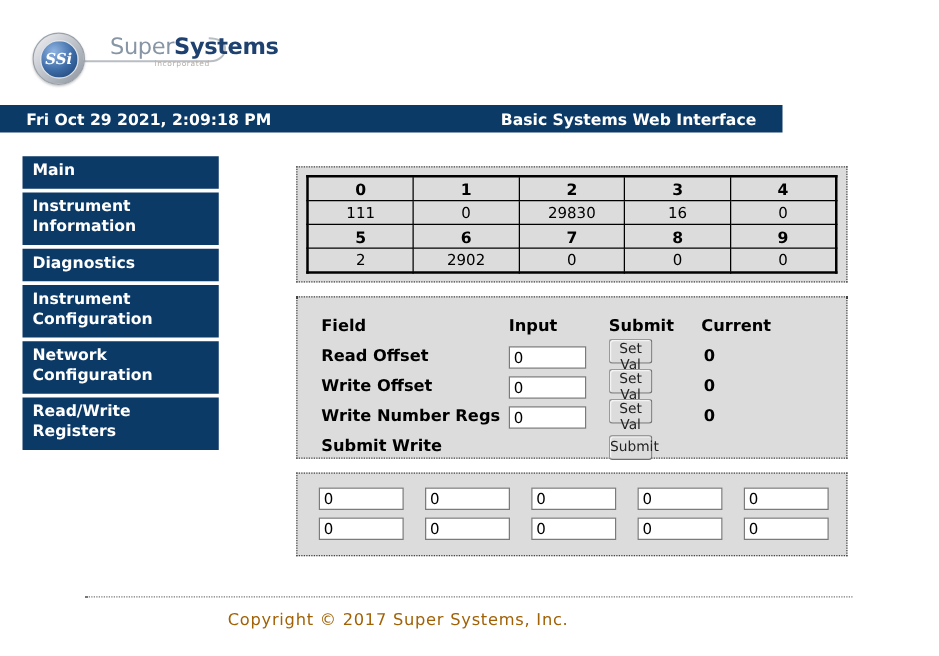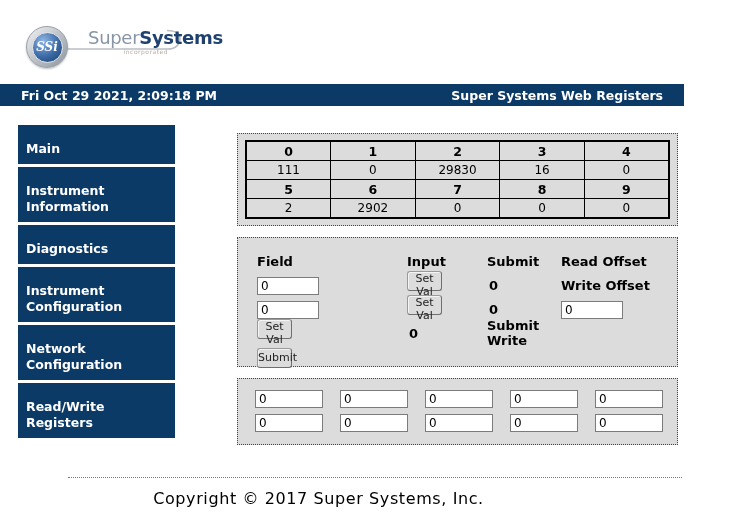--- a/index.html
+++ b/index.html
@@ -27,30 +27,30 @@
     display:flex;align-items:center;justify-content:center;
   }
   .logo-word{position:absolute;left:64px;top:5px;font-size:18px;letter-spacing:-0.3px;white-space:nowrap;}
   .logo-word .w1{color:#8795a5;font-weight:normal;}
   .logo-word .w2{color:#1e4170;font-weight:bold;}
   .logo-inc{position:absolute;left:96px;top:26px;width:48px;text-align:right;
     font-size:6px;color:#b4aca4;letter-spacing:0.5px;}
 
   
   .topbar{
-    position:absolute;left:0;top:84px;width:684px;height:22px;background:#0c3a67;
+    position:absolute;left:0;top:84px;width:626px;height:22px;background:#0c3a67;
     display:flex;align-items:center;justify-content:space-between;
     box-sizing:border-box;padding:0 21px;color:#fff;font-size:12.5px;font-weight:bold;gap:36px;
   }
 
   
   .sidebar{position:absolute;left:18px;top:125px;width:157px;}
   .nav-item{
     background:#0c3a67;color:#fff;font-weight:bold;font-size:12.5px;line-height:16px;
-    padding:16px 8px 7px 8px;margin-bottom:3px;cursor:pointer;
+    padding:3px 8px 7px 8px;margin-bottom:3px;cursor:pointer;
   }
 
   
   .main{position:absolute;left:237px;top:133px;width:441px;}
   .panel{
     background:#dcdcdc;border:1px dotted #444;box-sizing:border-box;width:441px;
   }
   .panel-table{height:93px;display:flex;align-items:center;justify-content:center;margin-bottom:11px;}
   table.regs{border-collapse:collapse;table-layout:fixed;width:425px;border:2px solid #000;}
   table.regs td{
@@ -85,40 +85,40 @@
   .panel-grid{height:67px;padding:11px 0 0 17px;}
   .write-grid{
     display:grid;grid-template-columns:repeat(5,68px);column-gap:17px;row-gap:6px;
   }
   .write-grid input.txt{width:68px;}
 
   
   .footer-rule{position:absolute;left:68px;top:477px;width:614px;border-top:1px dotted #777;}
   .footer-text{
     position:absolute;left:0;top:489px;width:637px;text-align:center;
-    font-size:16px;color:#000000;letter-spacing:0.6px;
+    font-size:13px;color:#a16207;letter-spacing:0.6px;
   }
 </style>
 </head>
 <body>
 
 <div class="logo">
   <svg class="logo-swoosh" width="175" height="52" viewBox="0 0 175 52">
     <path d="M 30 27 H 144 C 152 27 156 22 156 16.5 C 156 11 150 8.5 143 8.5" fill="none" stroke="#b9bdc4" stroke-width="1.6"></path>
   </svg>
   <div class="logo-badge">
     <div class="logo-badge-inner">SSi</div>
   </div>
   <div class="logo-word"><span class="w1">Super</span><span class="w2">Systems</span></div>
   <div class="logo-inc">incorporated</div>
 </div>
 
 <div class="topbar">
   <span>Fri Oct 29 2021, 2:09:18 PM</span>
-  <span>Super Systems Web Registers</span>
+  <span>Basic Systems Web Interface</span>
 </div>
 
 <nav class="sidebar">
   <div class="nav-item">Main</div>
   <div class="nav-item">Instrument Information</div>
   <div class="nav-item">Diagnostics</div>
   <div class="nav-item">Instrument Configuration</div>
   <div class="nav-item">Network Configuration</div>
   <div class="nav-item">Read/Write Registers</div>
 </nav>
@@ -159,31 +159,33 @@
     </tbody>
       </table>
   </div>
 
   <div class="panel panel-form">
     <div class="form-grid">
 
       <div class="hrow fh">Field</div>
       <div class="hrow fh">Input</div>
       <div class="hrow fh">Submit</div>
+      <div class="hrow fh">Current</div>
 
       <div class="flabel">Read Offset</div>
       <div><input class="txt" type="text" value="0" style=""></div>
       <div><button class="btn">Set Val</button></div>
       <div class="fcur">0</div>
 
       <div class="flabel">Write Offset</div>
       <div><input class="txt" type="text" value="0" style=""></div>
       <div><button class="btn">Set Val</button></div>
       <div class="fcur">0</div>
 
+      <div class="flabel">Write Number Regs</div>
       <div><input class="txt" type="text" value="0" style=""></div>
       <div><button class="btn">Set Val</button></div>
       <div class="fcur">0</div>
 
       <div class="flabel">Submit Write</div>
       <div></div>
       <div><button class="btn">Submit</button></div>
       <div></div>
 
     </div>

